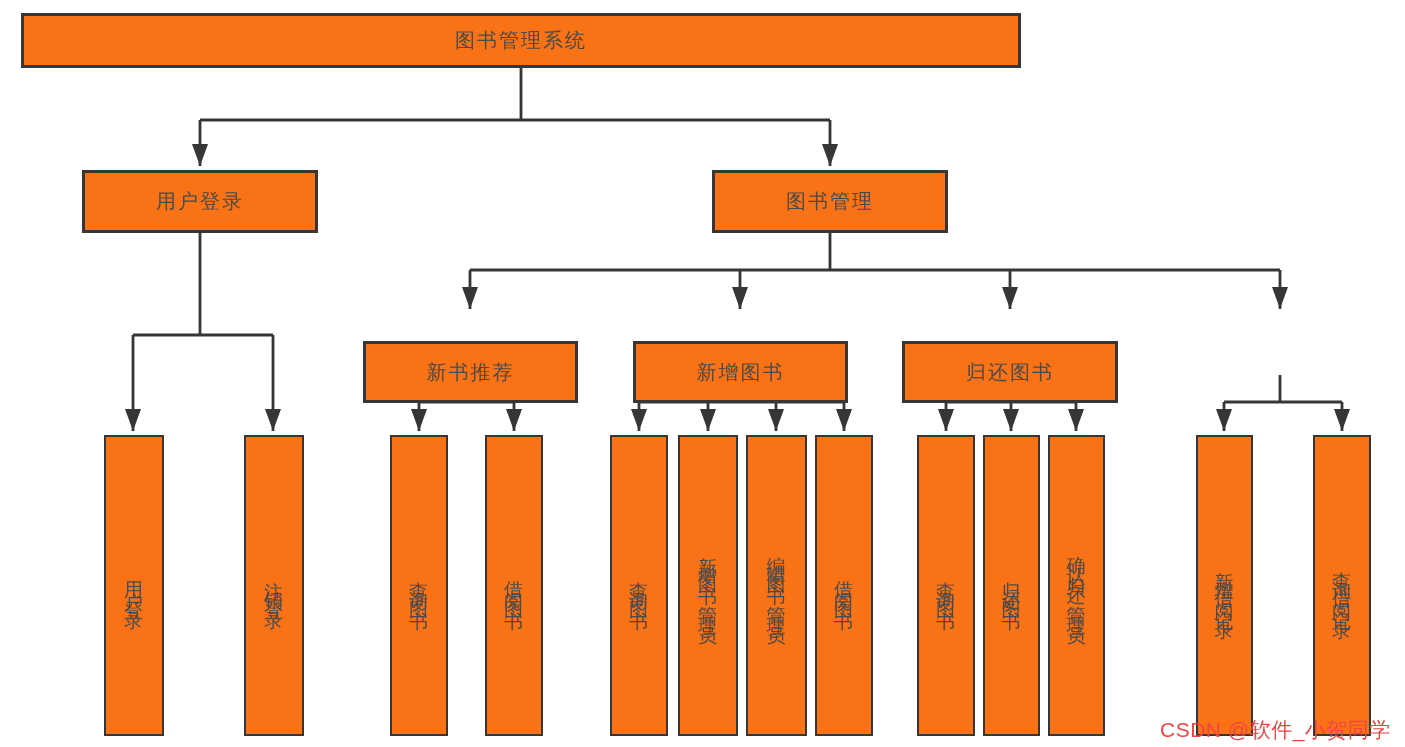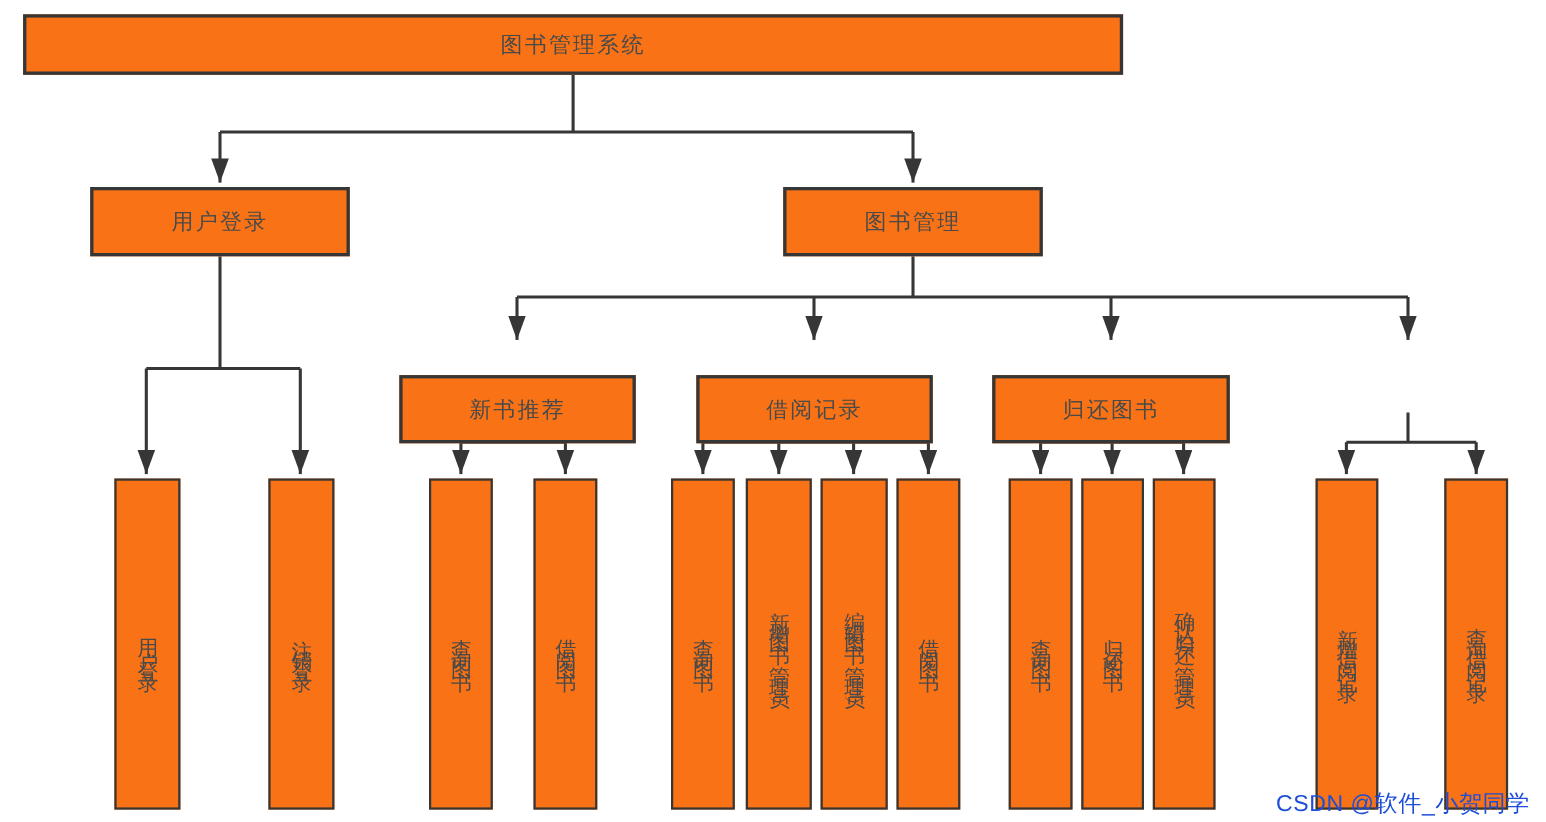--- a/index.html
+++ b/index.html
@@ -50,21 +50,21 @@
     letter-spacing: 10px;
     color: #4a4a4a;
     line-height: 1;
     white-space: nowrap;
   }
   #watermark {
     position: absolute;
     left: 1160px;
     top: 716px;
     font-size: 21px;
-    color: #1d4ed8;
+    color: #ef4444;
     letter-spacing: 0.5px;
     z-index: 5;
     white-space: nowrap;
   }
 </style>
 </head>
 <body>
 
 <div id="canvas">
 
@@ -126,21 +126,21 @@
     <span>用户登录</span>
   </div>
   <div class="node lvl2" style="left:712px">
     <span>图书管理</span>
   </div>
 
   <div class="node lvl3" style="left:363px">
     <span>新书推荐</span>
   </div>
   <div class="node lvl3" style="left:633px">
-    <span>借阅记录</span>
+    <span>新增图书</span>
   </div>
   <div class="node lvl3" style="left:902px;width:216px">
     <span>归还图书</span>
   </div>
 
   <div class="node leaf" style="left:104px;width:60px">
     <span>用户登录</span>
   </div>
   <div class="node leaf" style="left:244px;width:60px">
     <span>注销登录</span>

